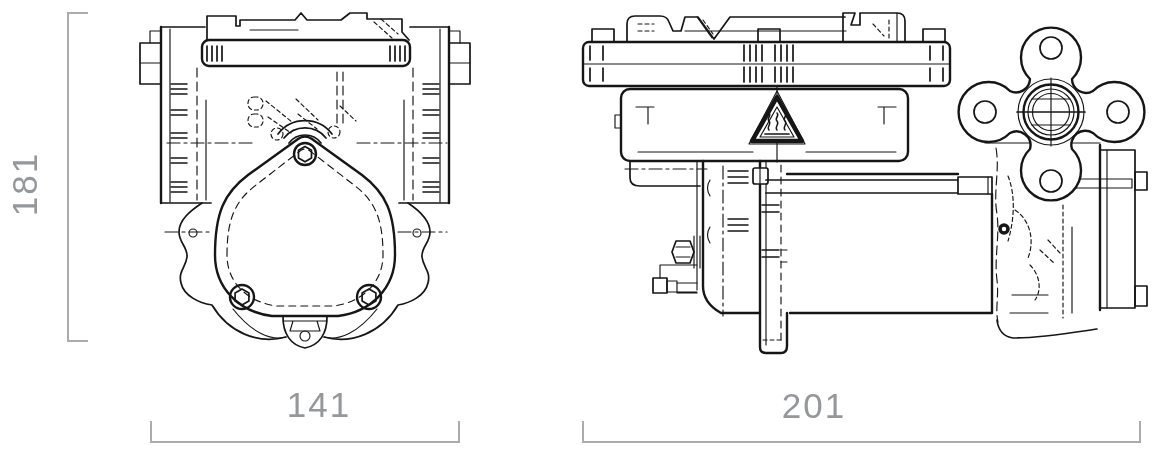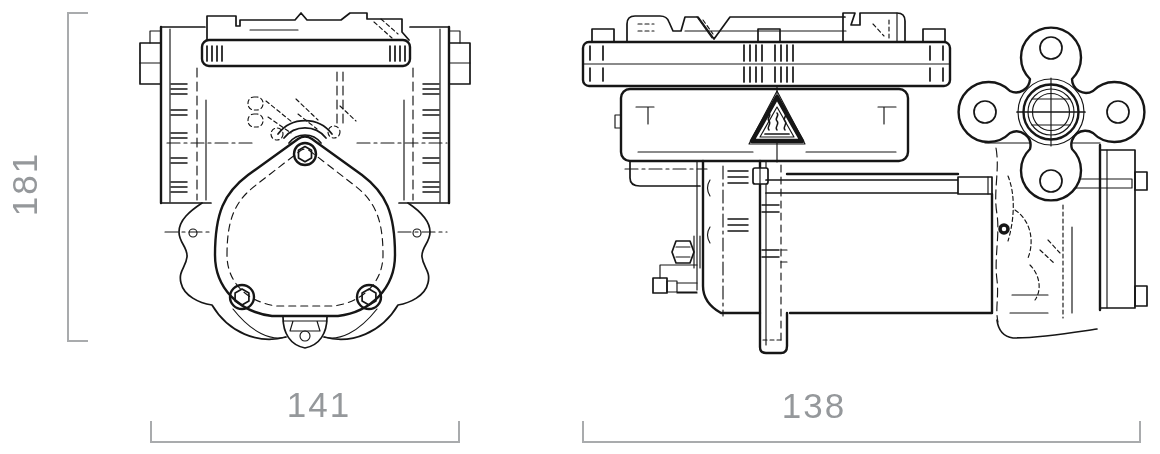--- a/index.html
+++ b/index.html
@@ -196,14 +196,14 @@
       <path d="M88,13 H68 V341 H88"></path>
       <path d="M151,421 V442 H459 V421"></path>
       <path d="M583,421 V442 H1140 V421"></path>
     </g>
   </svg>
 
   <div class="dim-label" id="dim-label-height">181</div>
 
   <div class="dim-label" id="dim-label-front-width">141</div>
 
-  <div class="dim-label" id="dim-label-side-width">138</div>
+  <div class="dim-label" id="dim-label-side-width">201</div>
 </div>
 
 </body></html>

